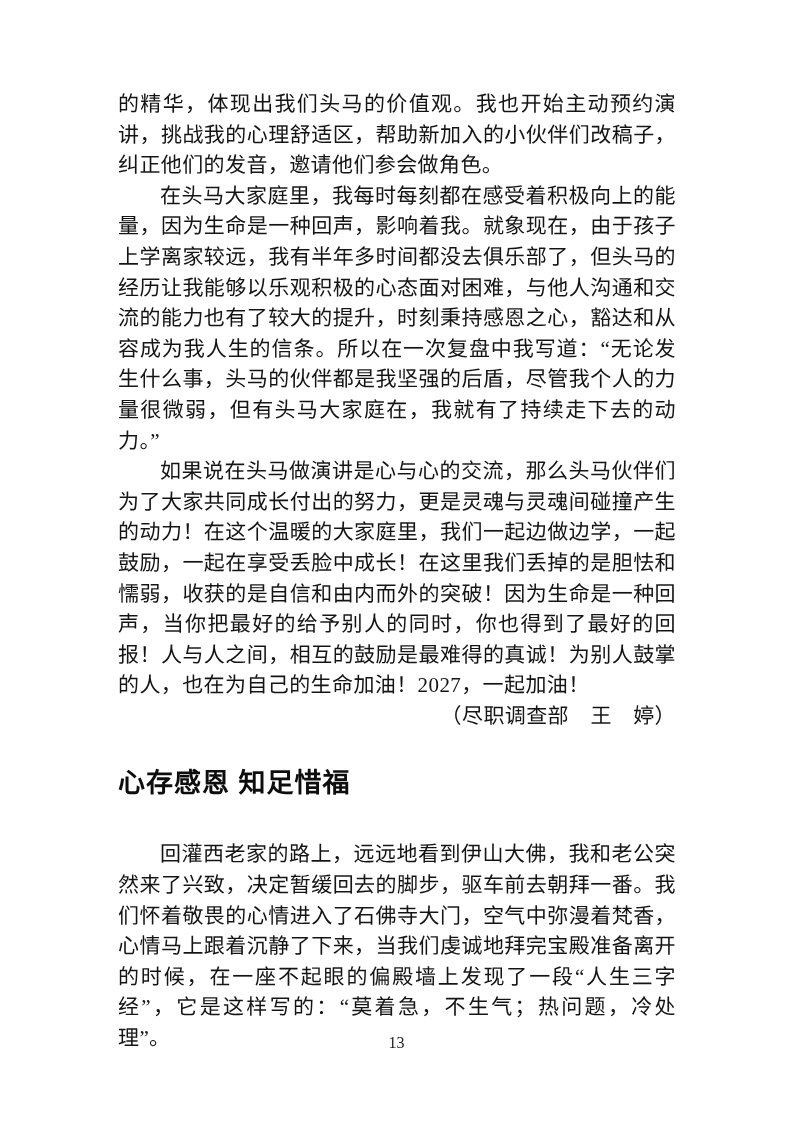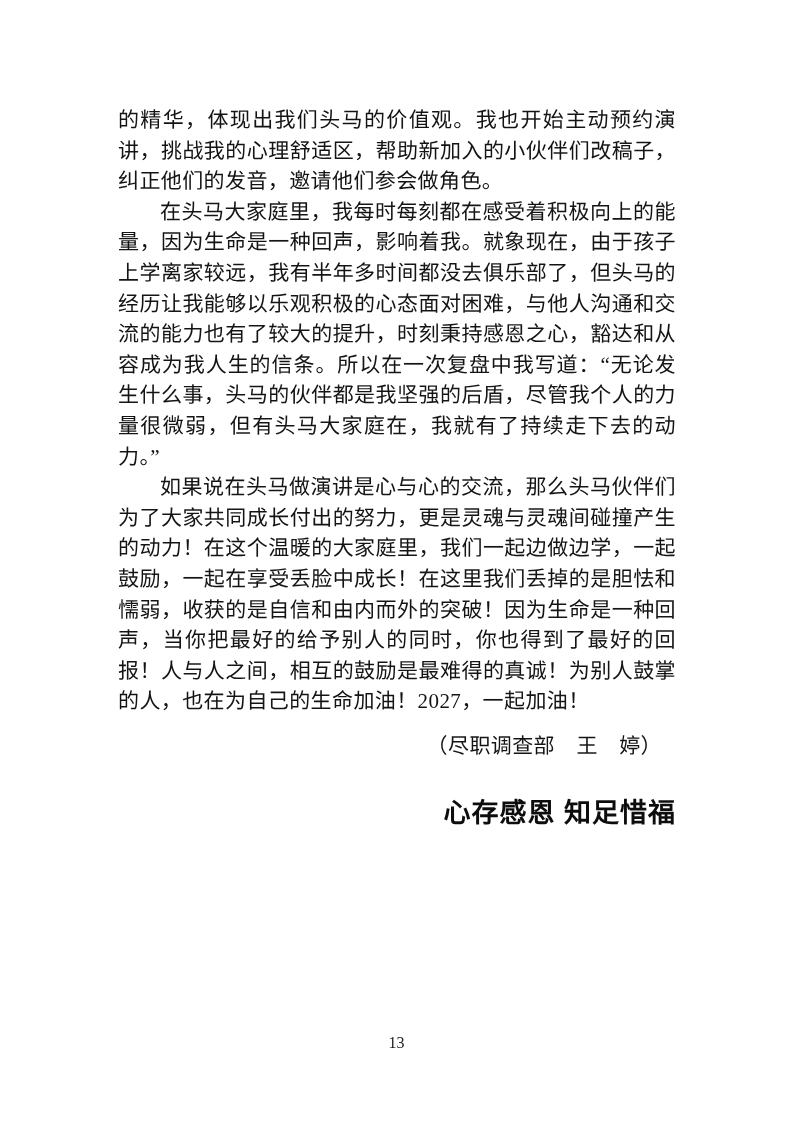--- a/index.html
+++ b/index.html
@@ -10,51 +10,51 @@
   .page {
     position: relative;
     width: 793px;
     height: 1122px;
     background: #ffffff;
     overflow: hidden;
     color: #141414;
   }
   .content {
     position: absolute;
-    top: 16px;
+    top: 0;
     left: 118px;
     width: 558px;
     padding-top: 89px;
     font-family: "Liberation Serif", "DejaVu Serif", serif;
   }
   .para {
     margin: 0;
     font-size: 21px;
     line-height: 30.6px;
     text-align: justify;
     text-justify: inter-ideograph;
     letter-spacing: 0.4px;
   }
   .para.indent {
     text-indent: 2em;
   }
   .attribution {
-    margin: 14px;
+    margin: 0;
     font-size: 21px;
     line-height: 30.6px;
     text-align: right;
     letter-spacing: 0.4px;
   }
   .heading {
     margin: 34px 0 38px 0;
     font-family: "Liberation Sans", "DejaVu Sans", sans-serif;
     font-weight: 700;
     font-size: 27px;
     line-height: 36px;
-    text-align: right;
+    text-align: left;
     color: #0d0d0d;
     letter-spacing: 1px;
   }
   .page-number {
     position: absolute;
     top: 1034px;
     left: 0;
     width: 100%;
     text-align: center;
     font-family: "Liberation Serif", "DejaVu Serif", serif;
@@ -71,17 +71,18 @@
     <p class="para">的精华，体现出我们头马的价值观。我也开始主动预约演讲，挑战我的心理舒适区，帮助新加入的小伙伴们改稿子，纠正他们的发音，邀请他们参会做角色。</p>
 
     <p class="para indent">在头马大家庭里，我每时每刻都在感受着积极向上的能量，因为生命是一种回声，影响着我。就象现在，由于孩子上学离家较远，我有半年多时间都没去俱乐部了，但头马的经历让我能够以乐观积极的心态面对困难，与他人沟通和交流的能力也有了较大的提升，时刻秉持感恩之心，豁达和从容成为我人生的信条。所以在一次复盘中我写道：“无论发生什么事，头马的伙伴都是我坚强的后盾，尽管我个人的力量很微弱，但有头马大家庭在，我就有了持续走下去的动力。”</p>
 
     <p class="para indent">如果说在头马做演讲是心与心的交流，那么头马伙伴们为了大家共同成长付出的努力，更是灵魂与灵魂间碰撞产生的动力！在这个温暖的大家庭里，我们一起边做边学，一起鼓励，一起在享受丢脸中成长！在这里我们丢掉的是胆怯和懦弱，收获的是自信和由内而外的突破！因为生命是一种回声，当你把最好的给予别人的同时，你也得到了最好的回报！人与人之间，相互的鼓励是最难得的真诚！为别人鼓掌的人，也在为自己的生命加油！2027，一起加油！</p>
 
     <p class="attribution">（尽职调查部　王　婷）</p>
 
     <h2 class="heading">心存感恩 知足惜福</h2>
 
+    <p class="para indent">回灌西老家的路上，远远地看到伊山大佛，我和老公突然来了兴致，决定暂缓回去的脚步，驱车前去朝拜一番。我们怀着敬畏的心情进入了石佛寺大门，空气中弥漫着梵香，心情马上跟着沉静了下来，当我们虔诚地拜完宝殿准备离开的时候，在一座不起眼的偏殿墙上发现了一段“人生三字经”，它是这样写的：“莫着急，不生气；热问题，冷处理”。</p>
 
   </div>
 
   <div class="page-number">13</div>
 </div>
 
 </body></html>

